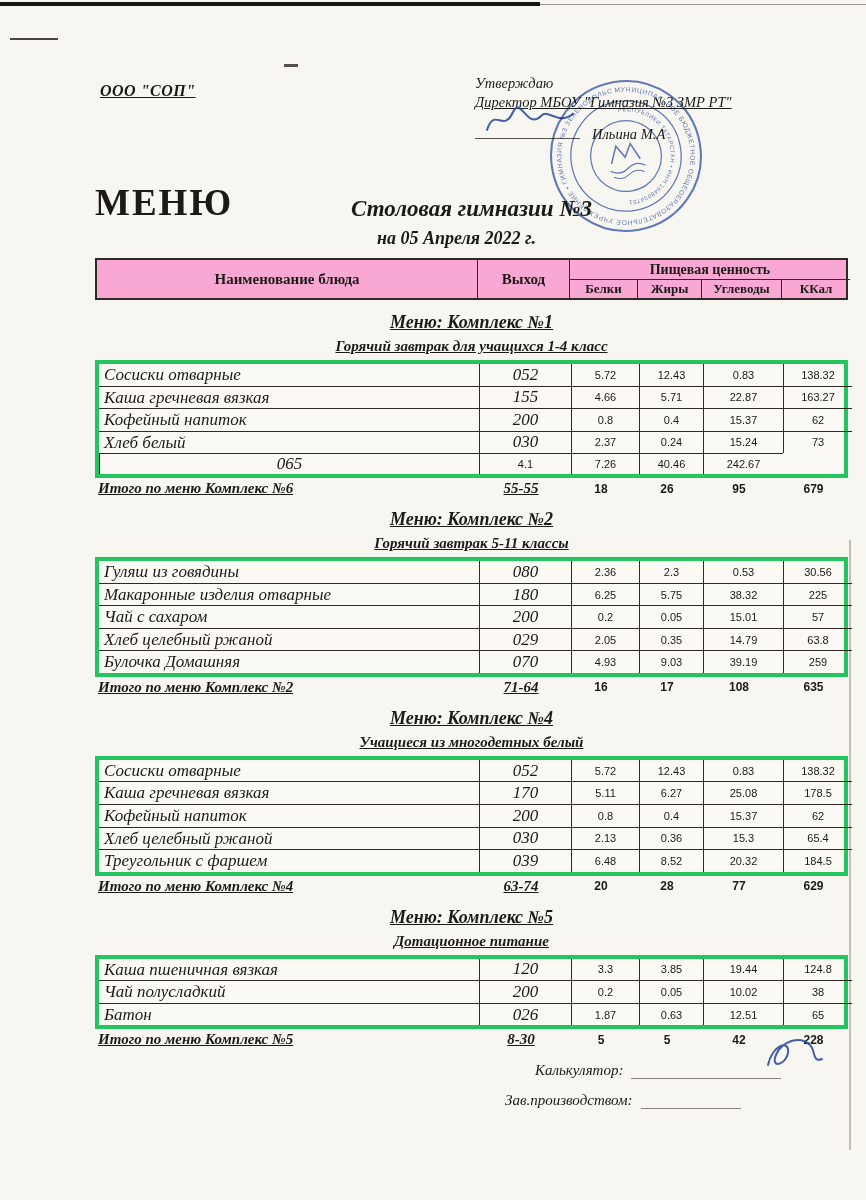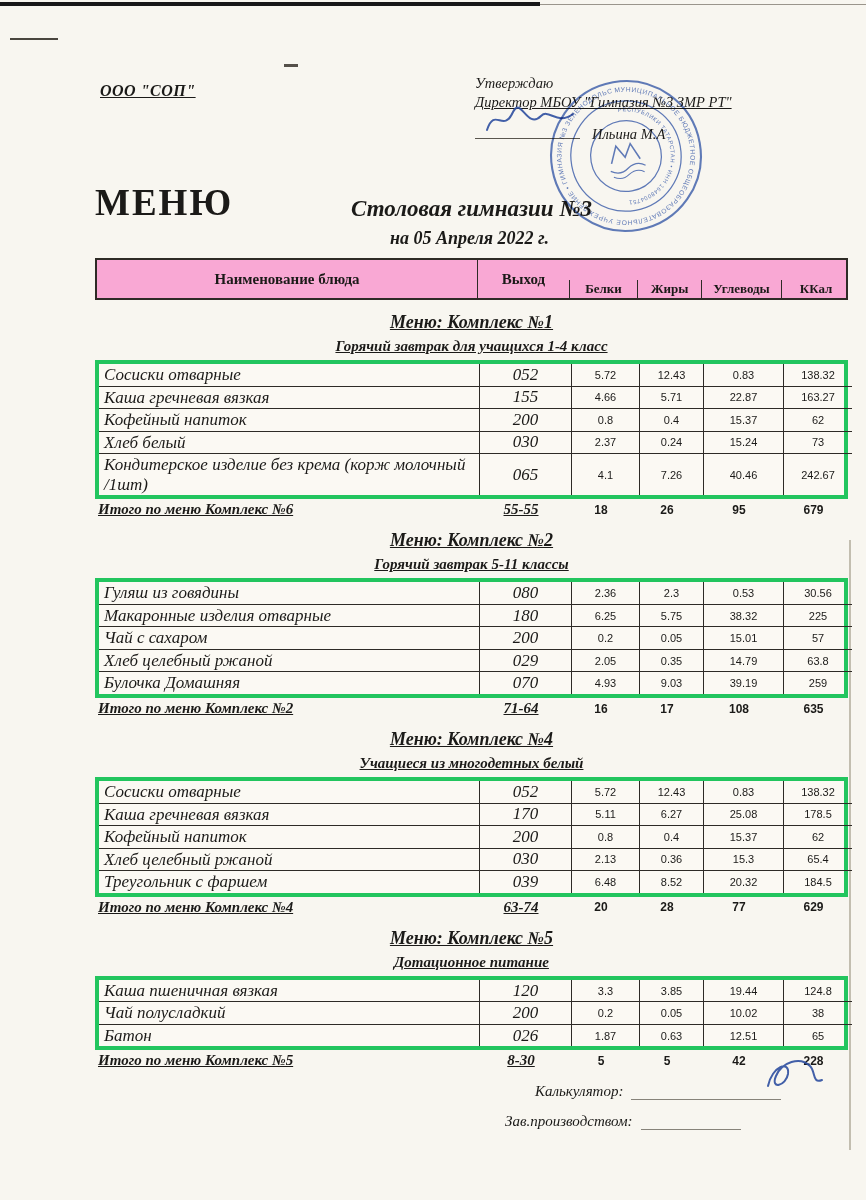--- a/index.html
+++ b/index.html
@@ -24,21 +24,21 @@
   .approve { position:absolute; left:475px; top:74px; font-style:italic; font-size:14.5px; line-height:1.3; }
   .approve .l2 { text-decoration:underline; }
   .sigrow { margin-top:13px; display:flex; align-items:center; gap:12px; }
   .sigline { width:105px; border-bottom:1px solid #5a564e; height:10px; }
   .sig-top { position:absolute; left:8px; top:26px; }
 
   .doc-title { position:absolute; left:95px; width:753px; top:146px; text-align:left;
     font-weight:bold; font-size:37px; letter-spacing:2px;margin-top:35px; }
   .doc-sub  { position:absolute; left:95px; width:753px; top:196px; text-align:center;
     font-weight:bold; font-style:italic; font-size:23px; }
-  .doc-date { position:absolute; left:93px; width:753px; top:228px; text-align:center;
+  .doc-date { position:absolute; left:80px; width:753px; top:228px; text-align:center;
     font-weight:bold; font-style:italic; font-size:18px; }
 
   .stamp { position:absolute; left:548px; top:78px; width:156px; height:156px; opacity:.8; mix-blend-mode:multiply; }
 
   
   .content { position:absolute; left:95px; top:258px; width:753px; }
 
   .mh { display:grid; grid-template-columns:380px 92px 68px 64px 80px 69px; grid-template-rows:20px 18px;
     border:2px solid #2e2b26; margin-bottom:2px; background:#f9a8d4; }
   .mh > div { display:flex; align-items:center; justify-content:center; font-weight:bold; }
@@ -126,20 +126,21 @@
         <textPath href="#arcI">РЕСПУБЛИКИ ТАТАРСТАН • ИНН 1648004751</textPath>
       </text>
     </g>
   </svg>
 
   <div class="content">
 
     <div class="mh">
       <div class="mh-name">Наименование блюда</div>
       <div class="mh-out">Выход</div>
+      <div class="mh-nut">Пищевая ценность</div>
       <div class="mh-sub sub1">Белки</div>
       <div class="mh-sub sub2">Жиры</div>
       <div class="mh-sub sub3">Углеводы</div>
       <div class="mh-sub sub4">ККал</div>
     </div>
 
     <div id="sections">
         <section class="menu-section">
           <div class="sec-title">Меню: Комплекс №1</div>
           <div class="sec-sub">Горячий завтрак для учащихся 1-4 класс</div>
@@ -161,21 +162,20 @@
             <div class="cell num bl bt">0.8</div>
             <div class="cell num bl bt">0.4</div>
             <div class="cell num bl bt">15.37</div>
             <div class="cell num bl bt">62</div>
             <div class="cell name bt">Хлеб белый</div>
             <div class="cell out bl bt">030</div>
             <div class="cell num bl bt">2.37</div>
             <div class="cell num bl bt">0.24</div>
             <div class="cell num bl bt">15.24</div>
             <div class="cell num bl bt">73</div>
-            <div class="cell name bt">Кондитерское изделие без крема (корж молочный /1шт)</div>
             <div class="cell out bl bt">065</div>
             <div class="cell num bl bt">4.1</div>
             <div class="cell num bl bt">7.26</div>
             <div class="cell num bl bt">40.46</div>
             <div class="cell num bl bt">242.67</div>
           </div>
           <div class="totals">
             <div class="tcell tname">Итого по меню Комплекс №6</div>
             <div class="tcell tout">55-55</div>
             <div class="tcell tnum">18</div>

